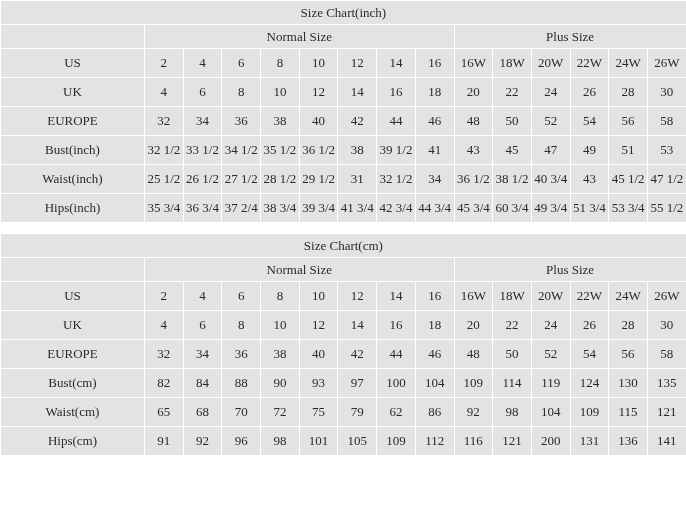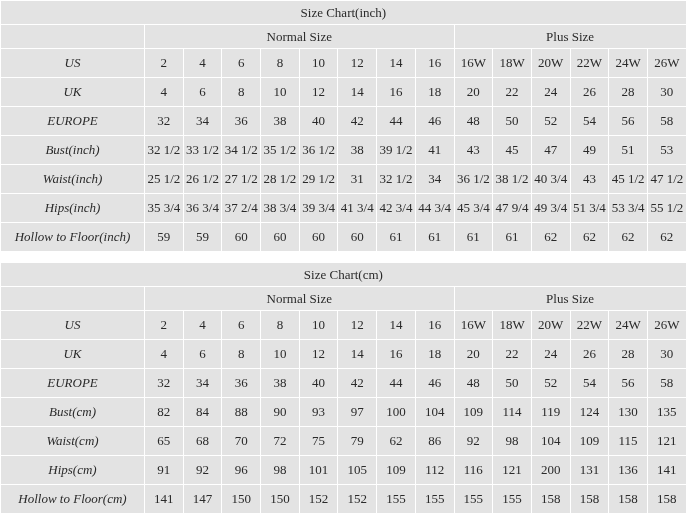--- a/index.html
+++ b/index.html
@@ -49,21 +49,20 @@
     font-size: 16px;
     height: 23px;
   }
   .blank-cell {
     background: #e3e3e3;
   }
   
   .row-label {
     font-size: 14px;
     background: #e3e3e3;
-    font-style: italic;
   }
   .data-cell {
     font-size: 13px;
   }
   tr.data-row td {
     height: 28px;
   }
   
   col.lbl { width: 144px; }
   col.dat { width: 38.7px; }
@@ -193,42 +192,25 @@
           <td class="row-label">Hips(inch)</td>
           <td class="data-cell">35 3/4</td>
           <td class="data-cell">36 3/4</td>
           <td class="data-cell">37 2/4</td>
           <td class="data-cell">38 3/4</td>
           <td class="data-cell">39 3/4</td>
           <td class="data-cell">41 3/4</td>
           <td class="data-cell">42 3/4</td>
           <td class="data-cell">44 3/4</td>
           <td class="data-cell">45 3/4</td>
-          <td class="data-cell">47 9/4</td>
+          <td class="data-cell">60 3/4</td>
           <td class="data-cell">49 3/4</td>
           <td class="data-cell">51 3/4</td>
           <td class="data-cell">53 3/4</td>
           <td class="data-cell">55 1/2</td>
-        </tr>
-        <tr class="data-row">
-          <td class="row-label">Hollow to Floor(inch)</td>
-          <td class="data-cell">59</td>
-          <td class="data-cell">59</td>
-          <td class="data-cell">60</td>
-          <td class="data-cell">60</td>
-          <td class="data-cell">60</td>
-          <td class="data-cell">60</td>
-          <td class="data-cell">61</td>
-          <td class="data-cell">61</td>
-          <td class="data-cell">61</td>
-          <td class="data-cell">61</td>
-          <td class="data-cell">62</td>
-          <td class="data-cell">62</td>
-          <td class="data-cell">62</td>
-          <td class="data-cell">62</td>
         </tr>
       </tbody>
     </table>
   </div>
 
   <div class="spacer"></div>
 
   <div class="chart-block">
     <table class="size-table">
       <colgroup>
@@ -352,33 +334,16 @@
           <td class="data-cell">105</td>
           <td class="data-cell">109</td>
           <td class="data-cell">112</td>
           <td class="data-cell">116</td>
           <td class="data-cell">121</td>
           <td class="data-cell">200</td>
           <td class="data-cell">131</td>
           <td class="data-cell">136</td>
           <td class="data-cell">141</td>
         </tr>
-        <tr class="data-row">
-          <td class="row-label">Hollow to Floor(cm)</td>
-          <td class="data-cell">141</td>
-          <td class="data-cell">147</td>
-          <td class="data-cell">150</td>
-          <td class="data-cell">150</td>
-          <td class="data-cell">152</td>
-          <td class="data-cell">152</td>
-          <td class="data-cell">155</td>
-          <td class="data-cell">155</td>
-          <td class="data-cell">155</td>
-          <td class="data-cell">155</td>
-          <td class="data-cell">158</td>
-          <td class="data-cell">158</td>
-          <td class="data-cell">158</td>
-          <td class="data-cell">158</td>
-        </tr>
       </tbody>
     </table>
   </div>
 </div>
 
 </body></html>

